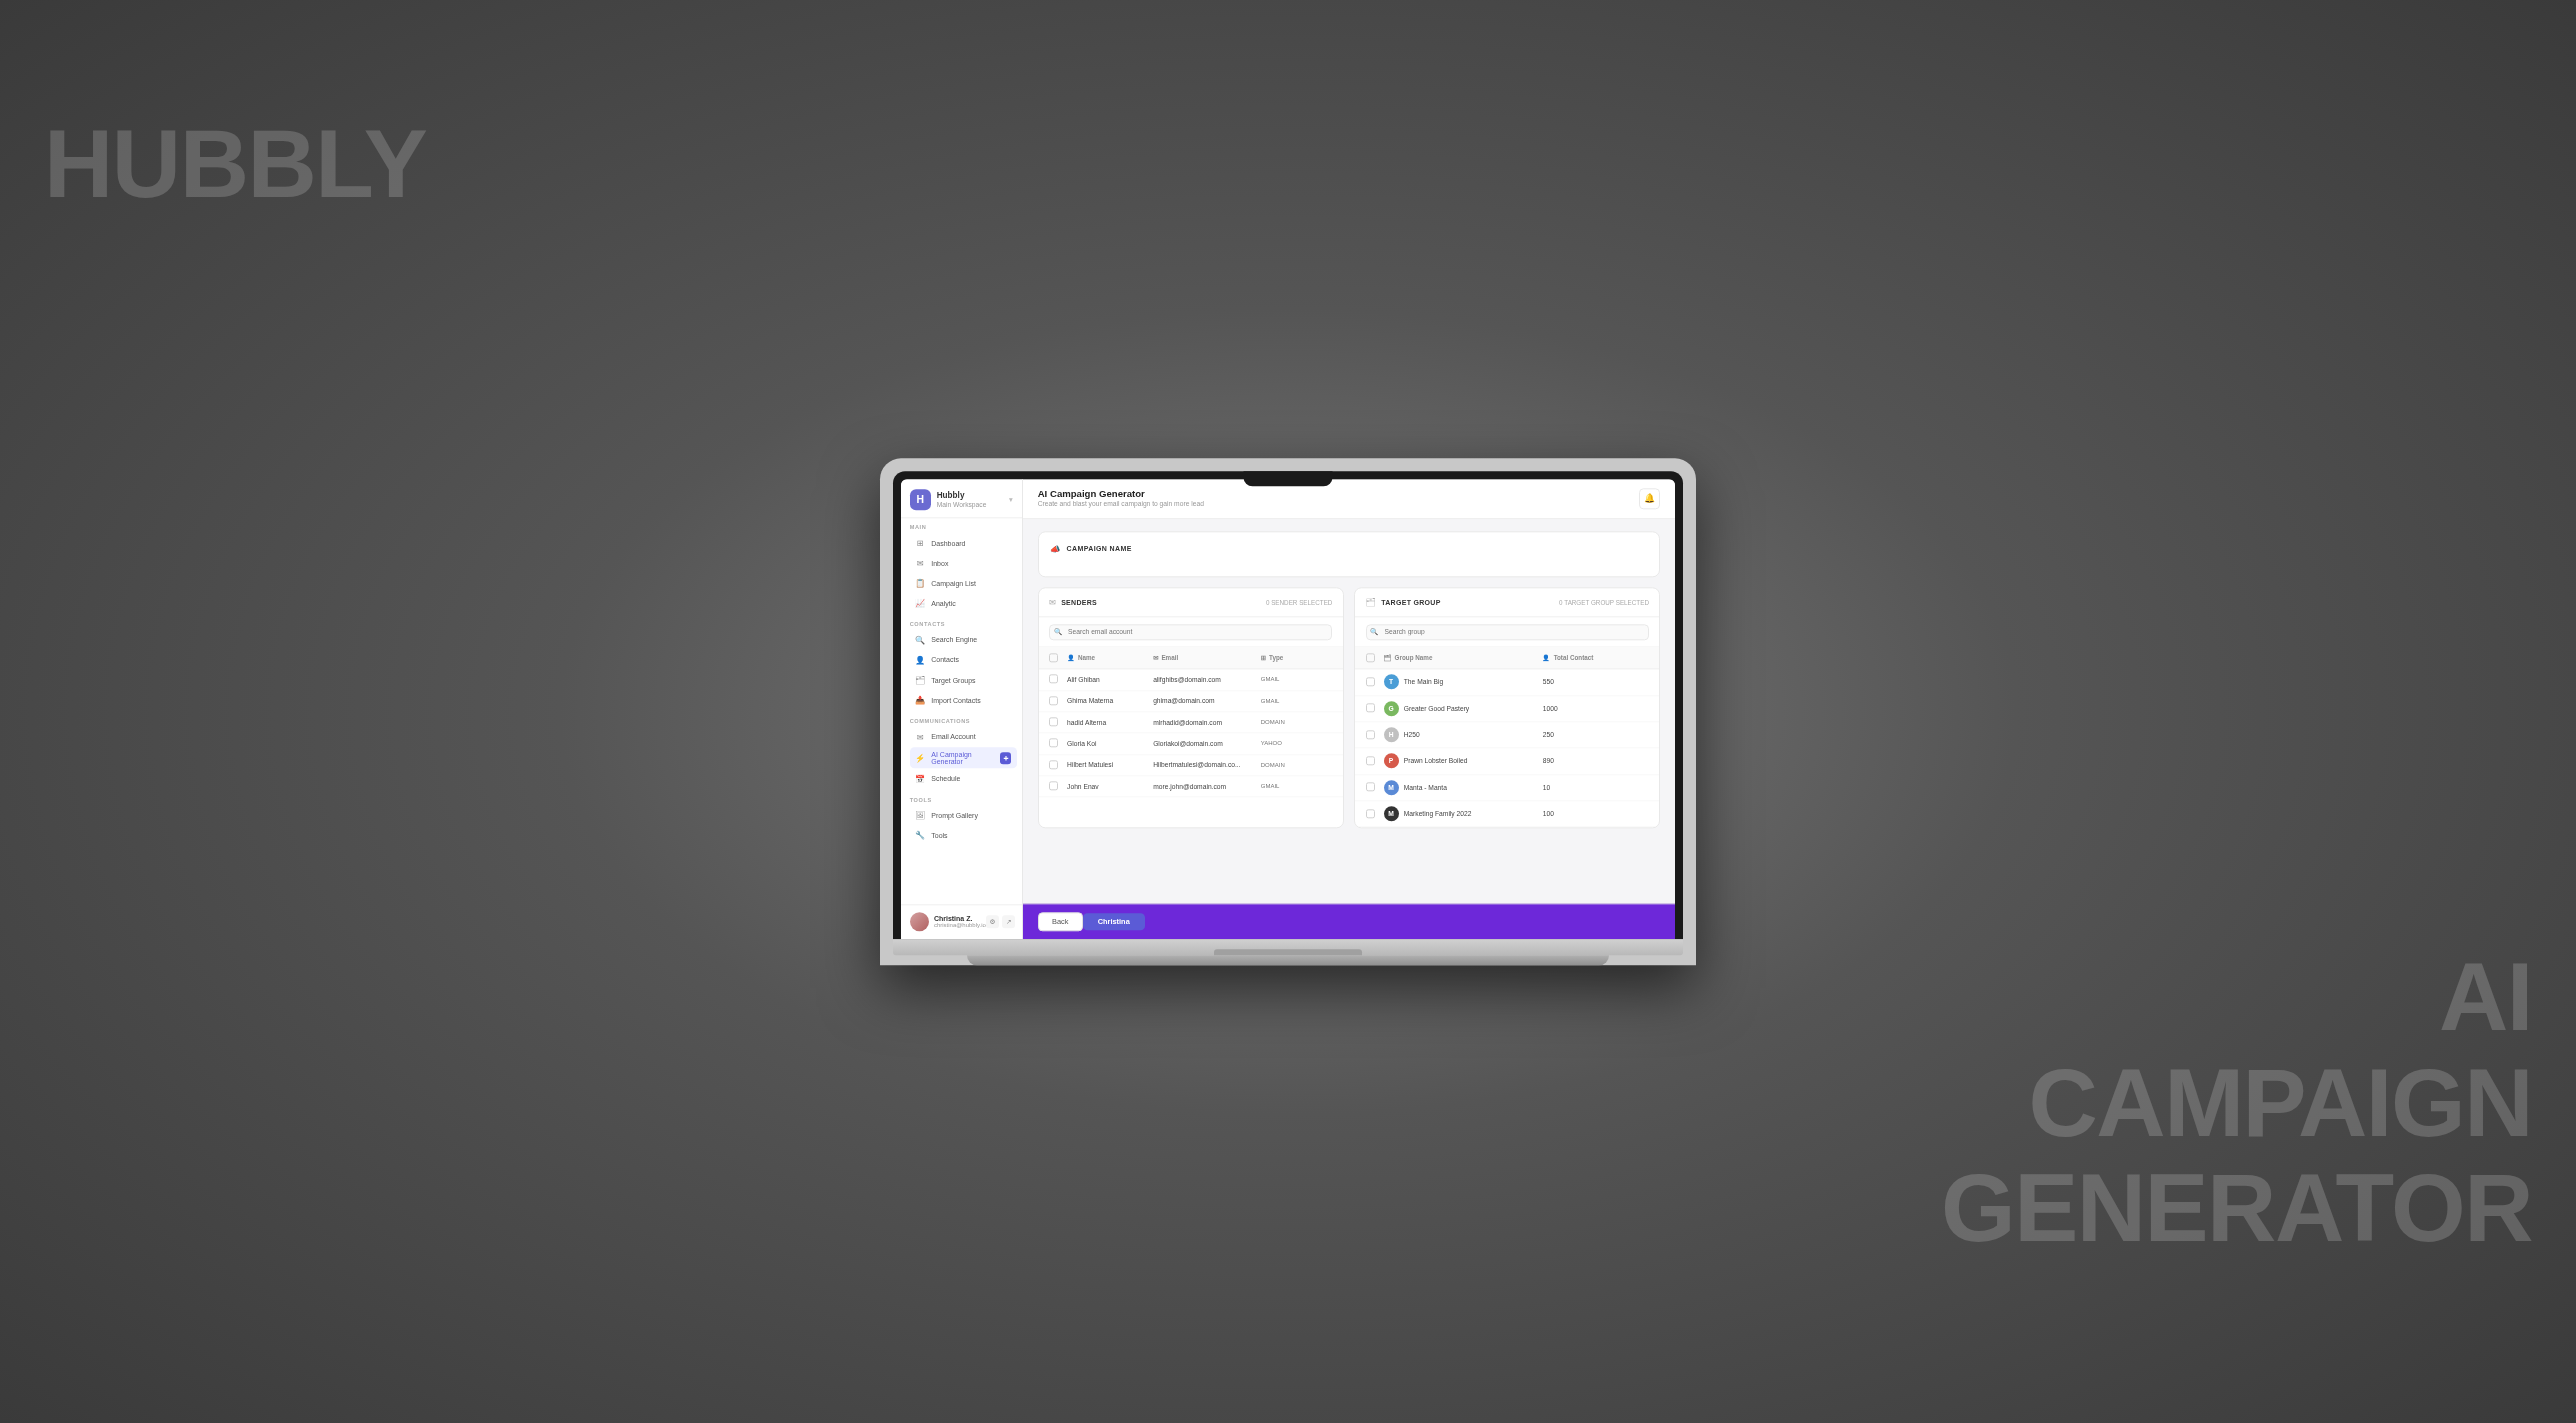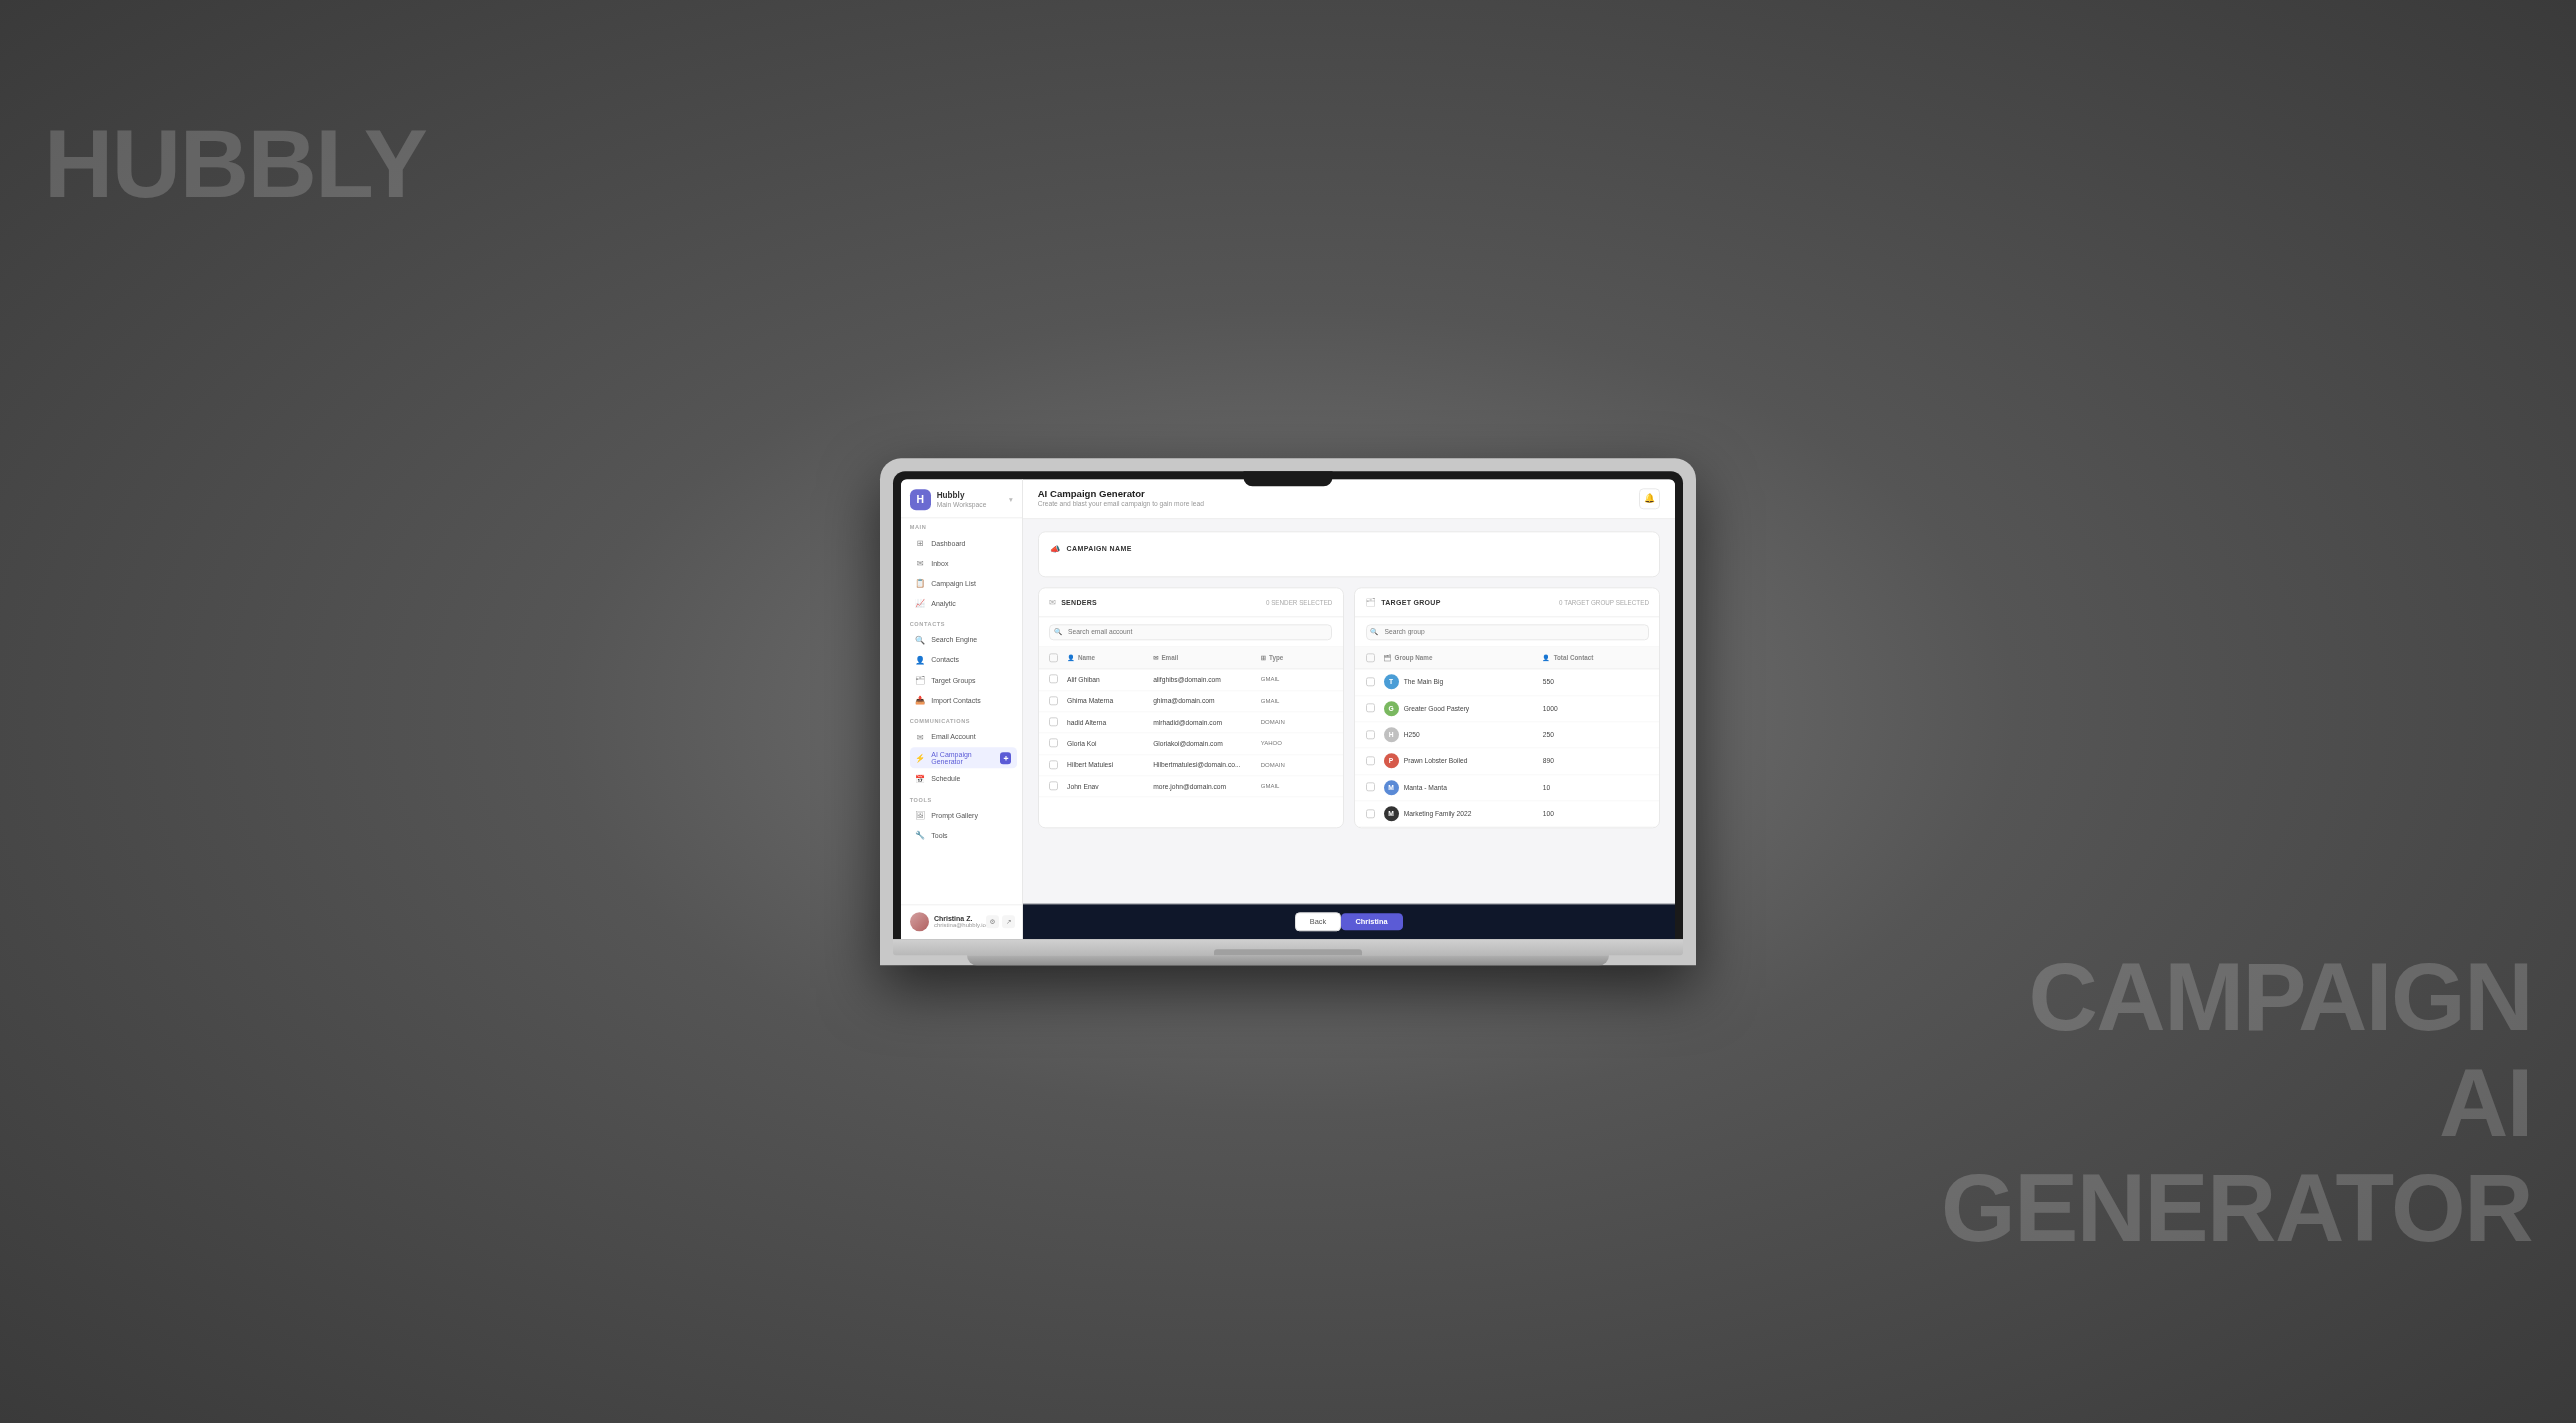--- a/index.html
+++ b/index.html
@@ -530,25 +530,25 @@
       align-items: center;
       justify-content: center;
       font-size: 6.7px;
       font-weight: 700;
       color: white;
       flex-shrink: 0;
     }
 
     
     .page-footer {
-      background: #0f172a;
+      background: #6d28d9;
       border-top: 0.7px solid #e8e8e8;
       padding: 7.4px 15px;
       display: flex;
-      justify-content: center;
+      justify-content: flex-start;
       align-items: center;
     }
     .btn-back {
       padding: 4.4px 13.3px;
       border: 0.7px solid #e0e0e0;
       border-radius: 4.4px;
       font-size: 7.4px;
       color: #555;
       background: #fff;
       cursor: pointer;
@@ -565,22 +565,22 @@
     }
   </style>
 </head>
 <body>
 
 <div class="bg-text-left">
   <div>HUBBLY</div>
 </div>
 
 <div class="bg-text-right">
+  <div>AI</div>
   <div>CAMPAIGN</div>
-  <div>AI</div>
   <div>GENERATOR</div>
 </div>
 
 <div class="laptop-outer">
   <div class="laptop-screen-bezel">
     <div class="laptop-notch"></div>
     <div class="laptop-screen">
 
       <div class="app-container">
 

